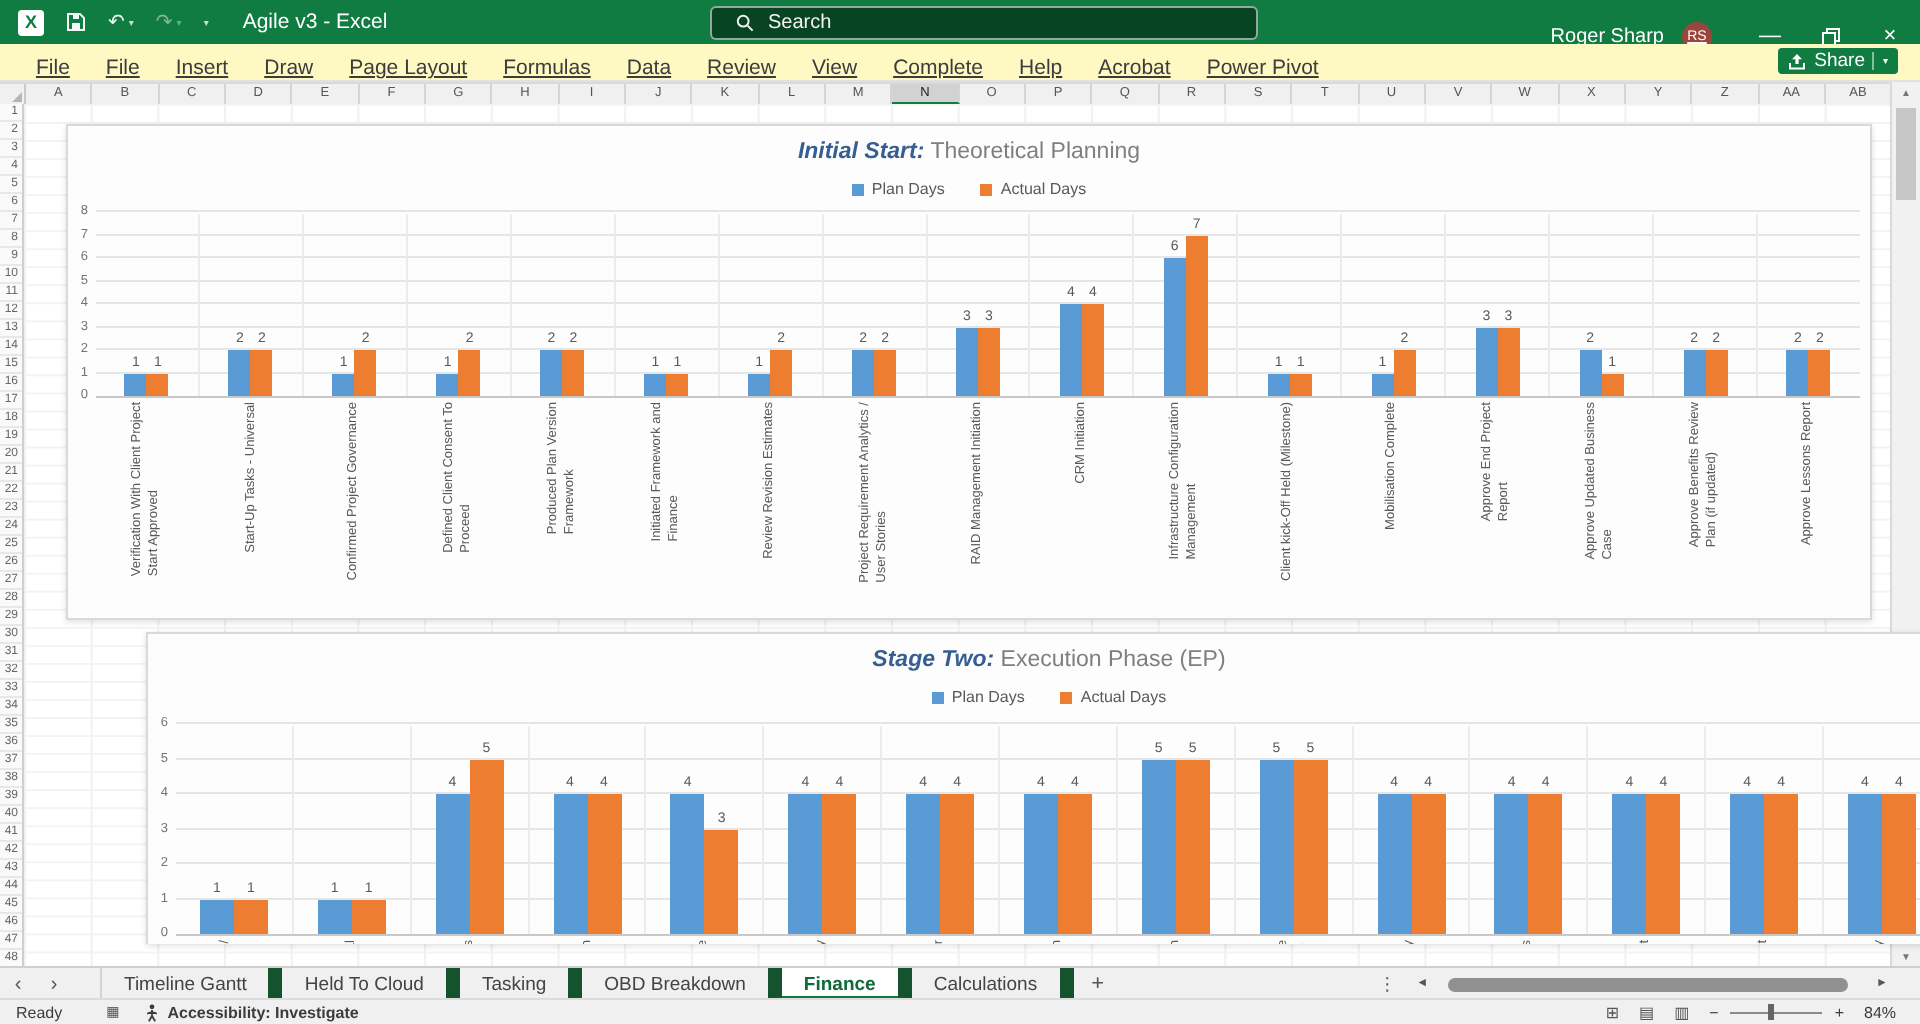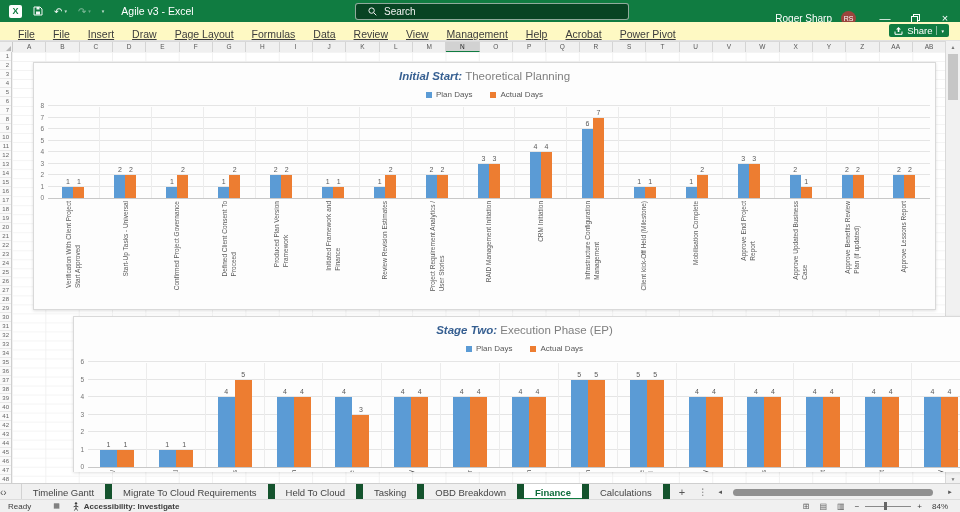--- a/index.html
+++ b/index.html
@@ -179,21 +179,21 @@
   <div id="ribbon-tabs">
       <div class="rtab">File</div>
       <div class="rtab">File</div>
       <div class="rtab">Insert</div>
       <div class="rtab">Draw</div>
       <div class="rtab">Page Layout</div>
       <div class="rtab">Formulas</div>
       <div class="rtab">Data</div>
       <div class="rtab">Review</div>
       <div class="rtab">View</div>
-      <div class="rtab">Management</div>
+      <div class="rtab">Complete</div>
       <div class="rtab">Help</div>
       <div class="rtab">Acrobat</div>
       <div class="rtab">Power Pivot</div>
     </div>
   <div id="share-btn">
     <svg width="9" height="8" viewBox="0 0 9 8">
       <path d="M4.5 0 L7 2.6 H5.3 V5 H3.7 V2.6 H2z" fill="#fff"></path>
       <path d="M1 4.5 V7.3 H8 V4.5" fill="none" stroke="#fff" stroke-width="1"></path>
     </svg>
     <span>Share</span>
@@ -860,21 +860,20 @@
         <span class="vlab">dary</span>
       </div>
     </div>
 </div>
 
 <div id="sheetbar">
   <span class="snav">‹</span>
   <span class="snav">›</span>
   <div id="sheet-tabs">
       <div class="stab">Timeline Gantt</div>
-      <div class="stab">Migrate To Cloud Requirements</div>
       <div class="stab">Held To Cloud</div>
       <div class="stab">Tasking</div>
       <div class="stab">OBD Breakdown</div>
       <div class="stab active">Finance</div>
       <div class="stab">Calculations</div>
       <div class="stab add">+</div>
     </div>
   <div id="tabbar-right">
     <span class="more-dots">⋮</span>
     <span class="harr">◄</span>

